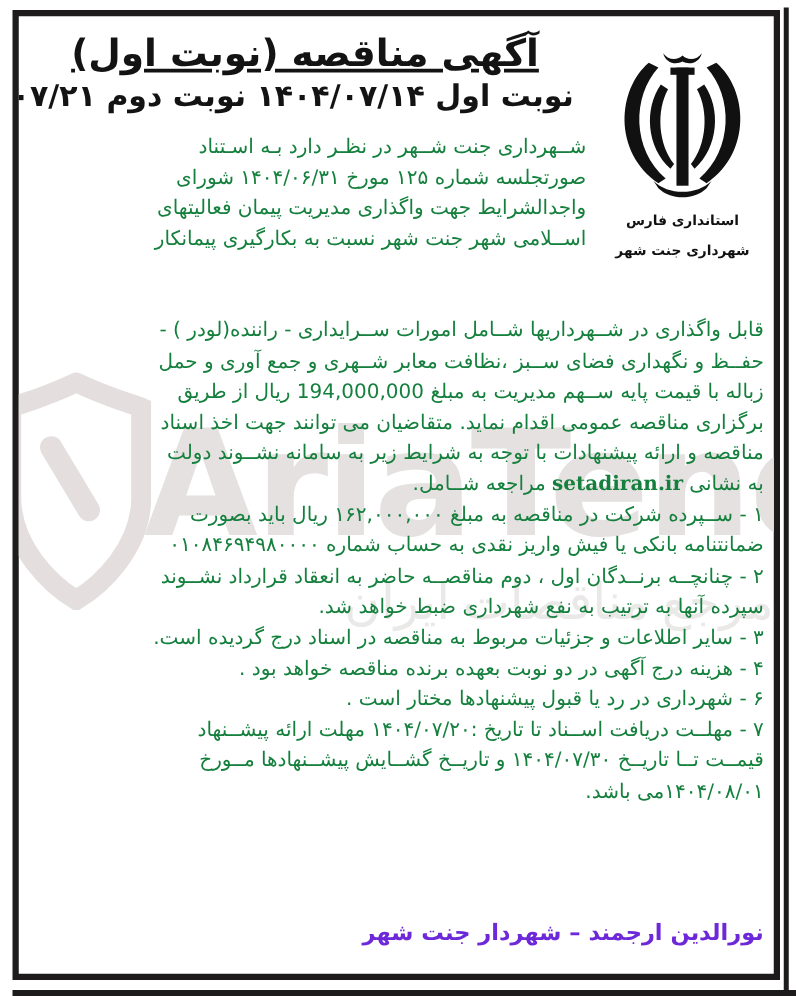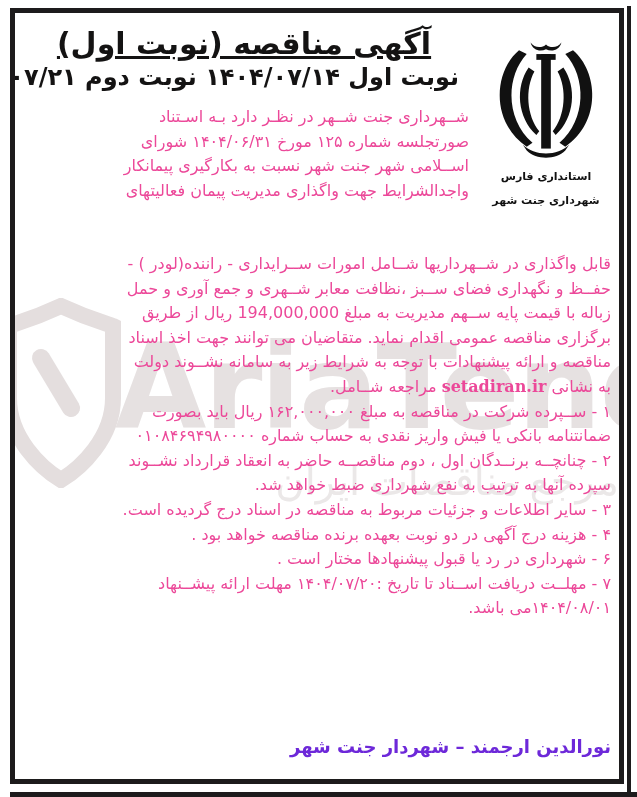--- a/index.html
+++ b/index.html
@@ -126,21 +126,21 @@
       font-weight: bold;
       font-size: 24px;
       line-height: 30px;
       color: #141313;
       white-space: nowrap;
     }
     .body-text {
       font-family: "DejaVu Sans", sans-serif;
       font-size: 16px;
       line-height: 24.6px;
-      color: #ec4899;
+      color: #15803d;
       text-align: justify;
       text-align-last: right;
     }
     .line {
       display: block;
       white-space: nowrap;
       overflow: hidden;
     }
     .intro-narrow {
       position: absolute;
@@ -211,22 +211,22 @@
       <div class="emblem-caption">استانداری فارس</div>
       <div class="emblem-caption">شهرداری جنت شهر</div>
     </div>
 
     <div class="title">آگهی مناقصه (نوبت اول)</div>
     <div class="dates">نوبت اول ۱۴۰۴/۰۷/۱۴ نوبت دوم ۱۴۰۴/۰۷/۲۱</div>
 
     <div class="body-text intro-narrow">
       <span class="line">شــهرداری جنت شــهر در نظـر دارد بـه اسـتناد</span>
       <span class="line">صورتجلسه شماره ۱۲۵ مورخ ۱۴۰۴/۰۶/۳۱ شورای</span>
+      <span class="line">واجدالشرایط جهت واگذاری مدیریت پیمان فعالیتهای</span>
       <span class="line">اســلامی شهر جنت شهر نسبت به بکارگیری پیمانکار</span>
-      <span class="line">واجدالشرایط جهت واگذاری مدیریت پیمان فعالیتهای</span>
     </div>
 
     <div class="body-text intro-wide">
       <span class="line">قابل واگذاری در شــهرداریها شــامل امورات ســرایداری - راننده(لودر ) -</span>
       <span class="line">حفــظ و نگهداری فضای ســبز ،نظافت معابر شــهری و جمع آوری و حمل</span>
       <span class="line">زباله  با قیمت پایه ســهم مدیریت به مبلغ 194,000,000 ریال از طریق</span>
       <span class="line">برگزاری مناقصه عمومی اقدام نماید. متقاضیان می توانند جهت اخذ اسناد</span>
       <span class="line">مناقصه و ارائه پیشنهادات با توجه به شرایط زیر به سامانه نشــوند دولت</span>
       <span class="line">
         <span>به نشانی</span>
@@ -238,18 +238,19 @@
       <span class="line">ضمانتنامه بانکی یا فیش واریز نقدی به حساب شماره ۰۱۰۸۴۶۹۴۹۸۰۰۰۰</span>
 
       <span class="line">۲ - چنانچــه برنــدگان  اول ، دوم مناقصــه حاضر به انعقاد قرارداد نشــوند</span>
       <span class="line">سپرده آنها به ترتیب به نفع شهرداری ضبط خواهد شد.</span>
 
       <span class="line">۳ - سایر اطلاعات و جزئیات مربوط به مناقصه در اسناد درج گردیده است.</span>
       <span class="line">۴ - هزینه درج آگهی در دو نوبت بعهده برنده مناقصه خواهد بود .</span>
       <span class="line">۶ - شهرداری در رد یا قبول پیشنهادها مختار است .</span>
 
       <span class="line">۷ - مهلــت دریافت اســناد تا تاریخ :۱۴۰۴/۰۷/۲۰ مهلت ارائه پیشــنهاد</span>
+      <span class="line">قیمــت تــا تاریــخ ۱۴۰۴/۰۷/۳۰ و تاریــخ گشــایش پیشــنهادها مــورخ</span>
       <span class="line">۱۴۰۴/۰۸/۰۱می باشد.</span>
     </div>
 
     <div class="signature">نورالدین ارجمند – شهردار جنت شهر</div>
   </div>
 </div>
 
 </body></html>

